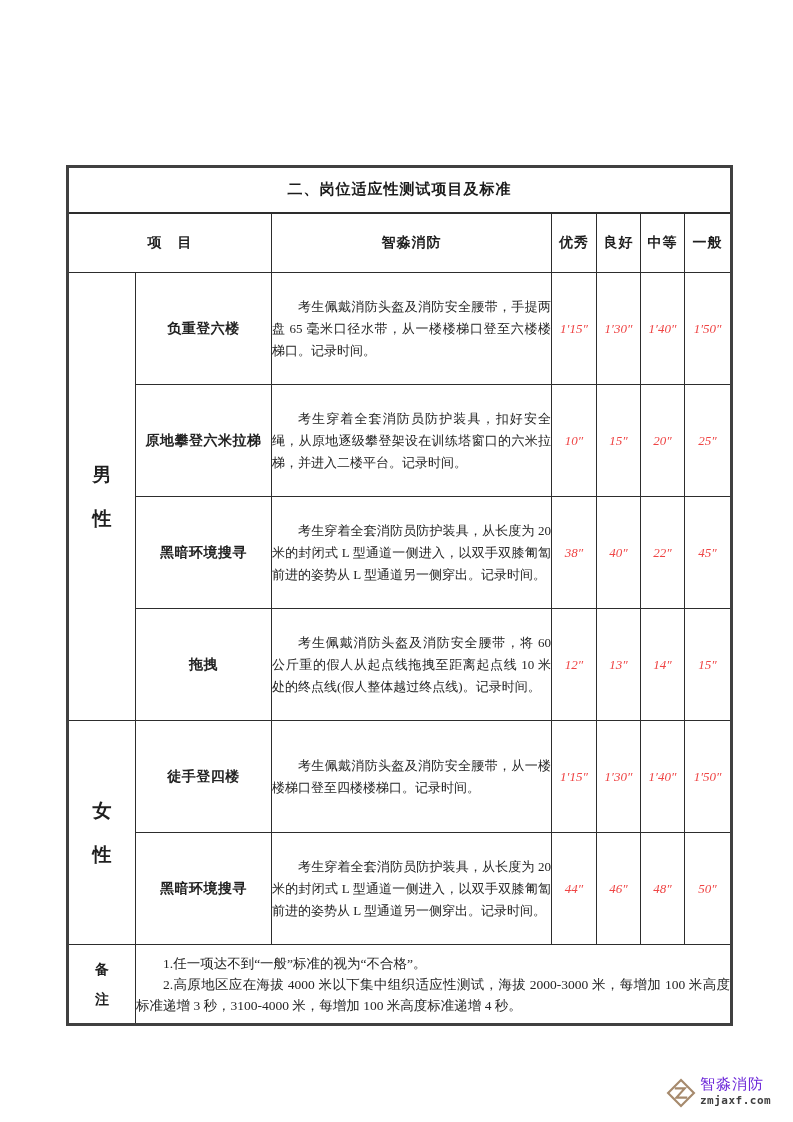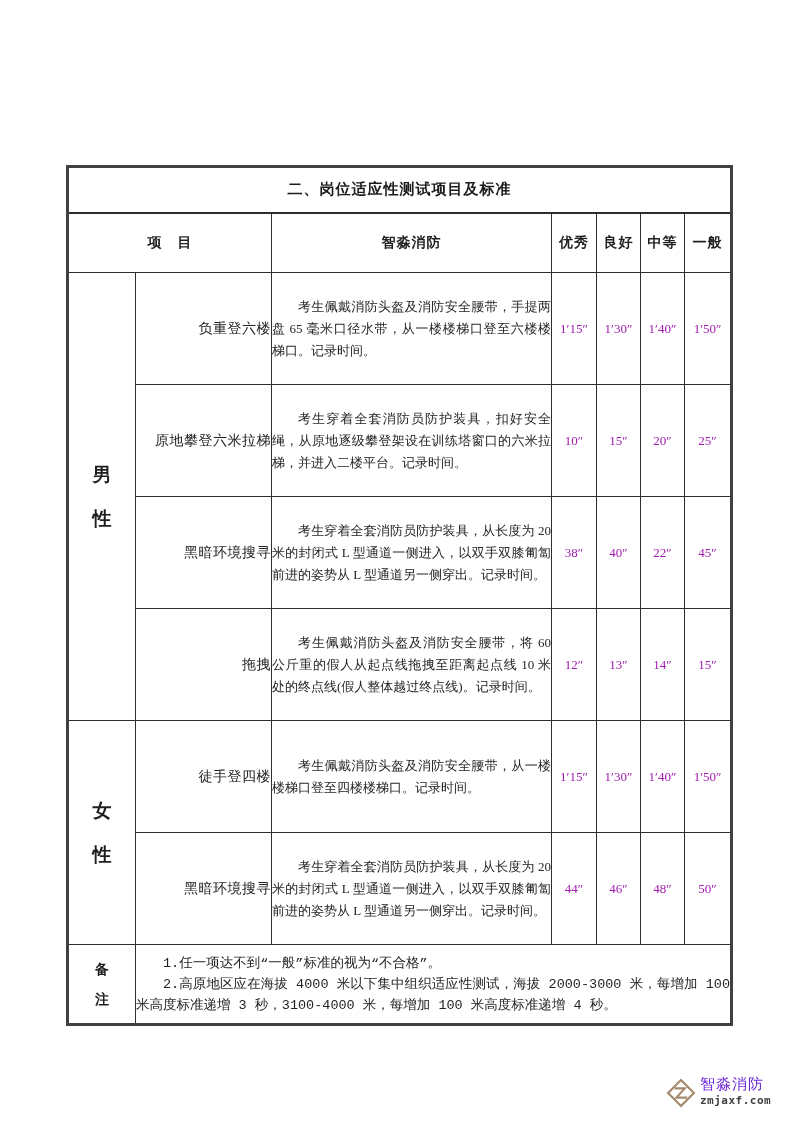--- a/index.html
+++ b/index.html
@@ -33,36 +33,36 @@
   .title-cell{
     text-align:center;font-family:"Liberation Sans","DejaVu Sans",sans-serif;
     font-weight:bold;font-size:15px;letter-spacing:1px;color:#1c1c1c;
     border-bottom-width:2px !important;
   }
   .header-cell{
     text-align:center;font-weight:bold;font-size:14px;color:#1f1f1f;
     letter-spacing:1px;
   }
   .item-cell{
-    text-align:right;font-family:"Liberation Sans","DejaVu Sans",sans-serif;
-    font-weight:normal;font-size:14px;color:#222;letter-spacing:.5px;padding:0 4px;
+    text-align:center;font-family:"Liberation Sans","DejaVu Sans",sans-serif;
+    font-weight:bold;font-size:14px;color:#222;letter-spacing:.5px;padding:0 4px;
   }
   .method-cell{padding:6px 12px;}
   .method-cell p{
     margin:0;font-size:13px;line-height:22px;text-align:justify;
     text-indent:2em;color:#242424;
   }
-  .value-cell{text-align:center;font-size:13px;color:#a21caf;}
+  .value-cell{text-align:center;font-size:13px;color:#ef4444;font-style:italic;}
   .vlabel{
     width:1.3em;margin:0 auto;text-align:center;word-break:break-all;
     font-family:"Liberation Sans","DejaVu Sans",sans-serif;
     font-weight:bold;font-size:19px;line-height:44px;color:#1f1f1f;
   }
   .vlabel.notes{font-size:14px;line-height:30px;}
-  .notes-cell{padding:4px 10px 4px 12px;font-family:Liberation Mono, monospace;}
+  .notes-cell{padding:4px 10px 4px 12px;}
   .notes-cell p{
     margin:0;font-size:13.5px;line-height:21px;text-align:justify;
     text-indent:2em;color:#242424;
   }
 
   
   .watermark{
     position:absolute;left:666px;top:1076px;width:126px;height:40px;
     display:flex;align-items:flex-start;
   }

